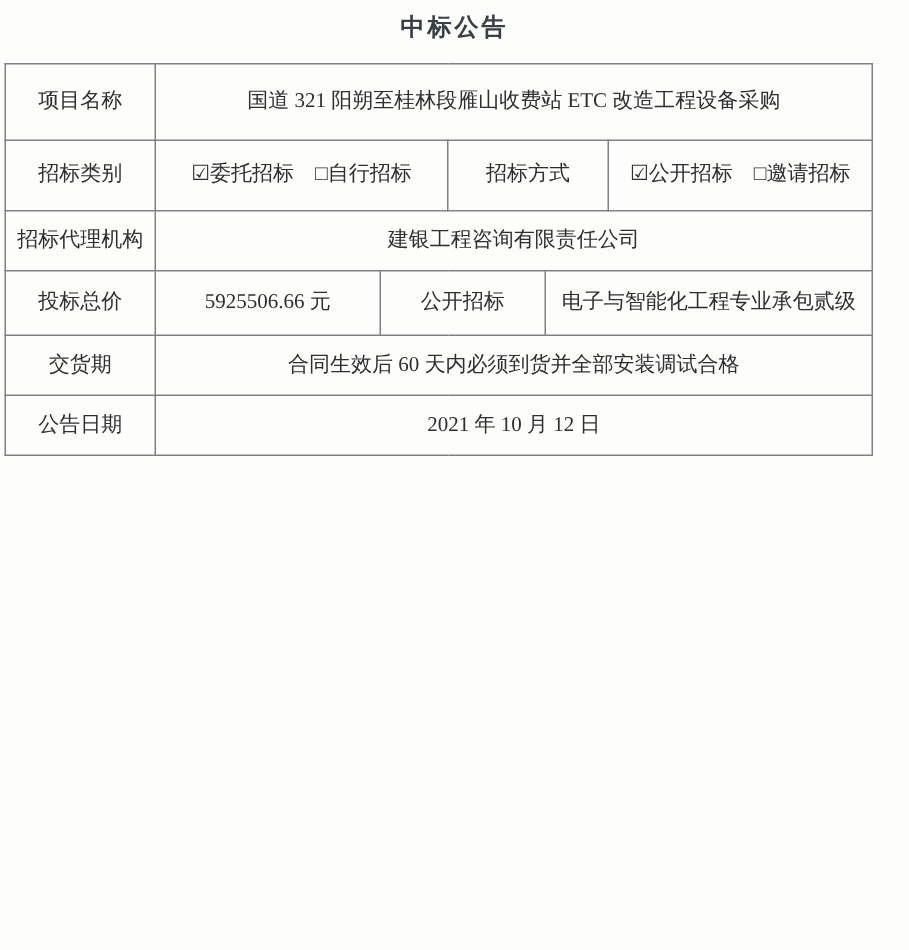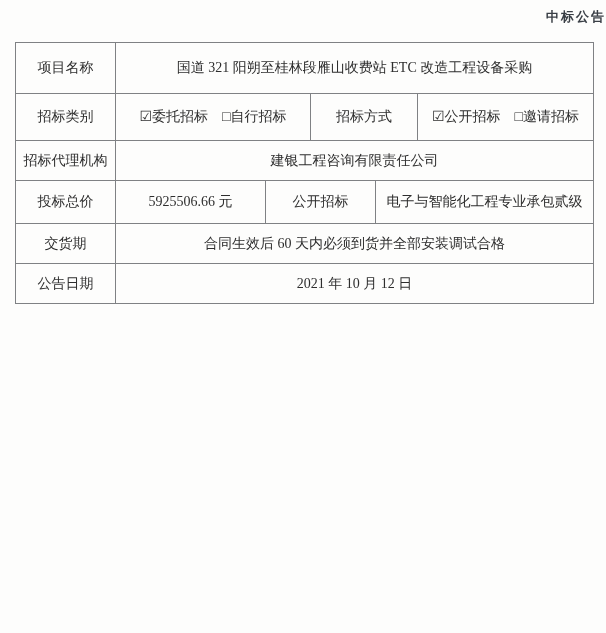--- a/index.html
+++ b/index.html
@@ -14,29 +14,29 @@
     background: #fdfdfc;
     font-family: "Liberation Serif", "DejaVu Serif", serif;
     color: #2e2e2e;
     overflow: hidden;
   }
   .doc-title {
     position: absolute;
     top: 8px;
     left: 0;
     width: 100%;
-    text-align: right;
-    font-size: 13px;
+    text-align: center;
+    font-size: 16px;
     font-weight: bold;
     letter-spacing: 2px;
     color: #3a3f46;
   }
   table.announcement {
     position: absolute;
-    left: 15px;
+    left: 3px;
     top: 42px;
     width: 578px;
     border-collapse: collapse;
     table-layout: fixed;
   }
   table.announcement td {
     border: 1px solid #7f8184;
     font-size: 14px;
     line-height: 1.55;
     text-align: center;

